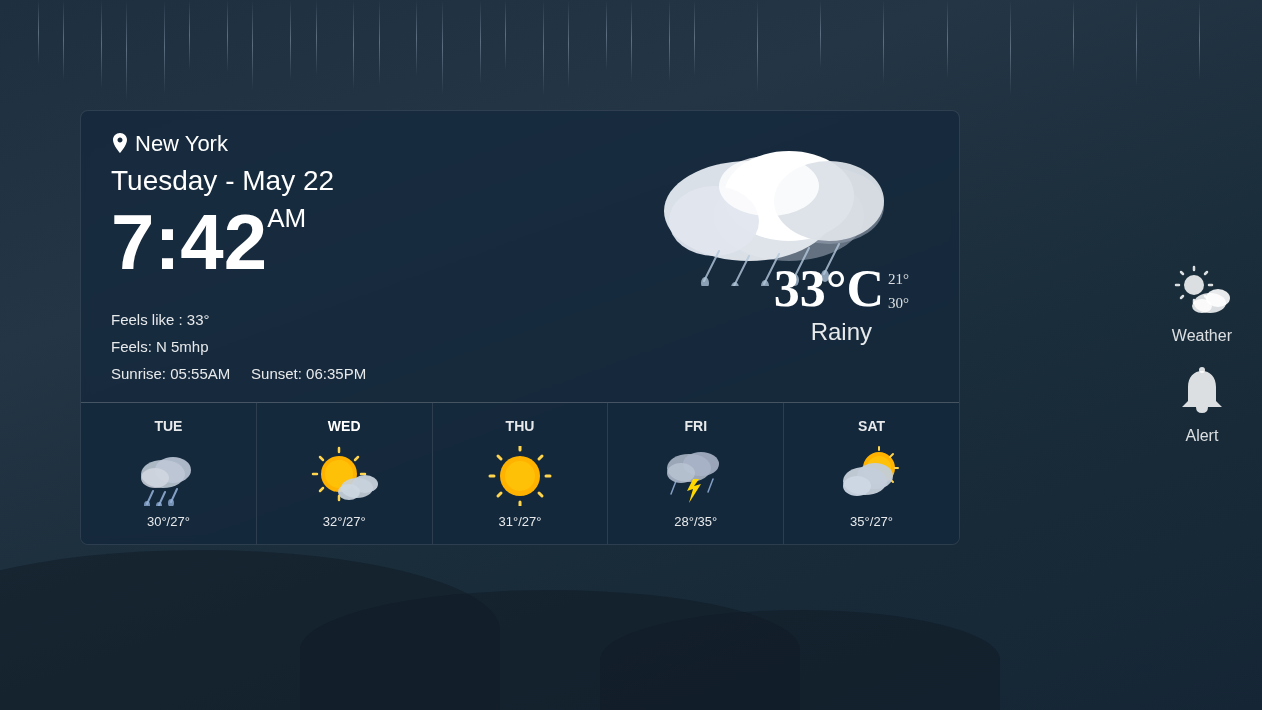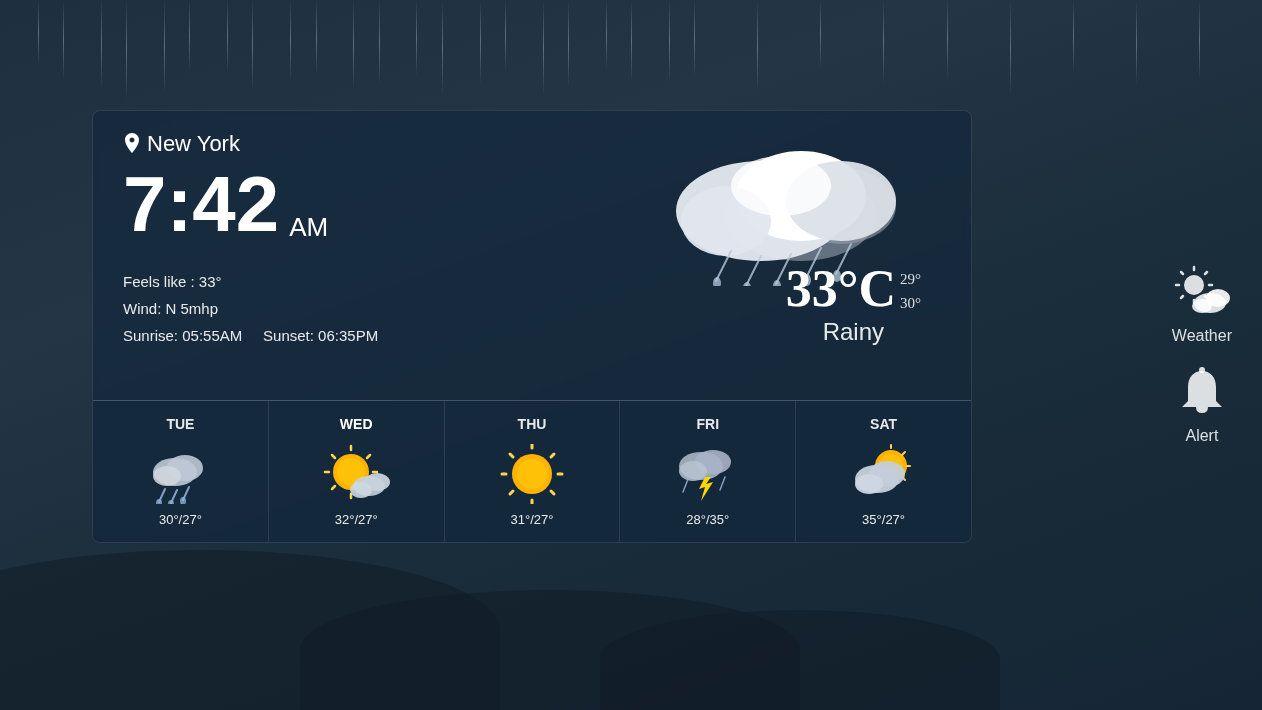--- a/index.html
+++ b/index.html
@@ -71,21 +71,21 @@
     .hill3 {
       width: 400px;
       height: 100px;
       left: 600px;
     }
 
     
     .widget {
       position: absolute;
       top: 110px;
-      left: 92px;
+      left: 80px;
       width: 880px;
       background: rgba(20, 40, 60, 0.75);
       border-radius: 8px;
       overflow: hidden;
       backdrop-filter: blur(4px);
       border: 1px solid rgba(255,255,255,0.1);
     }
 
     
     .widget-top {
@@ -121,22 +121,21 @@
 
     .date-text {
       font-size: 28px;
       font-weight: 300;
       color: white;
       margin-bottom: 6px;
     }
 
     .time-row {
       display: flex;
-      align-items: flex-end;
-      gap: 10px;
+      align-items: flex-start;
       margin-bottom: 25px;
     }
 
     .time-text {
       font-size: 78px;
       font-weight: 700;
       color: white;
       line-height: 1;
     }
 
@@ -333,29 +332,30 @@
     <div class="weather-info">
       <div class="location-row">
         <span class="location-pin-icon">
           <svg width="18" height="22" viewBox="0 0 18 22" fill="white">
             <path d="M9 0C5.13 0 2 3.13 2 7c0 5.25 7 13 7 13s7-7.75 7-13c0-3.87-3.13-7-7-7zm0 9.5c-1.38 0-2.5-1.12-2.5-2.5S7.62 4.5 9 4.5s2.5 1.12 2.5 2.5S10.38 9.5 9 9.5z"></path>
           </svg>
         </span>
         <span class="location-name">New York</span>
       </div>
 
+      <div class="date-text">Tuesday - May 22</div>
 
       <div class="time-row">
         <span class="time-text">7:42</span>
         <span class="ampm-text">AM</span>
       </div>
 
       <div class="weather-details">
         <div>Feels like : 33°</div>
-        <div>Wind: N 5mhp</div>
+        <div>Feels: N 5mhp</div>
         <div>
           <span>Sunrise: 05:55AM</span>
           &nbsp;&nbsp;&nbsp;
           <span>Sunset: 06:35PM</span>
         </div>
       </div>
     </div>
 
     <div class="weather-visual">
 
@@ -381,21 +381,21 @@
         <ellipse cx="106" cy="162" rx="4" ry="6" fill="rgba(180,200,220,0.75)"></ellipse>
         <ellipse cx="136" cy="160" rx="4" ry="6" fill="rgba(180,200,220,0.75)"></ellipse>
         <ellipse cx="166" cy="154" rx="4" ry="6" fill="rgba(180,200,220,0.75)"></ellipse>
         <ellipse cx="196" cy="150" rx="4" ry="6" fill="rgba(180,200,220,0.75)"></ellipse>
       </svg>
 
       <div class="temp-display" style="position:absolute; bottom:10px; right:20px; text-align:right;">
         <div style="display:flex; align-items:flex-start; gap:4px;font-family:Liberation Serif, serif;">
           <span class="temp-main">33°C</span>
           <div class="temp-range" style="margin-top:8px; line-height:1.6;">
-            <div>29°</div>
+            <div>21°</div>
             <div>30°</div>
           </div>
         </div>
         <div class="condition-text">Rainy</div>
       </div>
     </div>
 
   </div>
 
   <div class="forecast-row">

